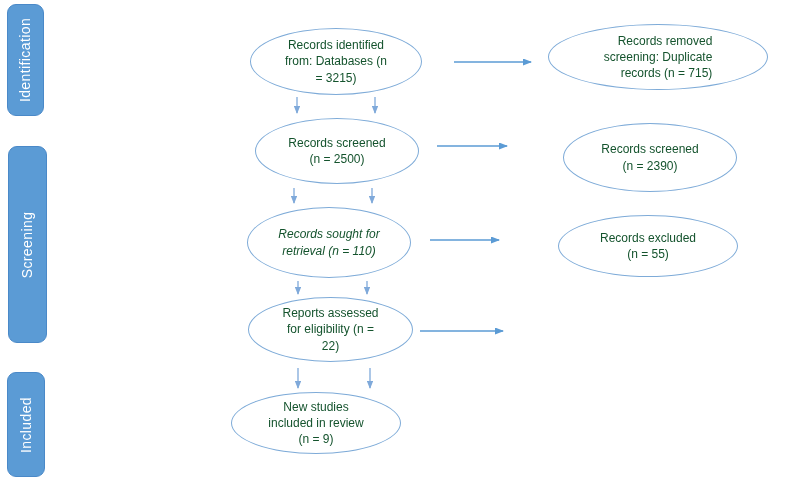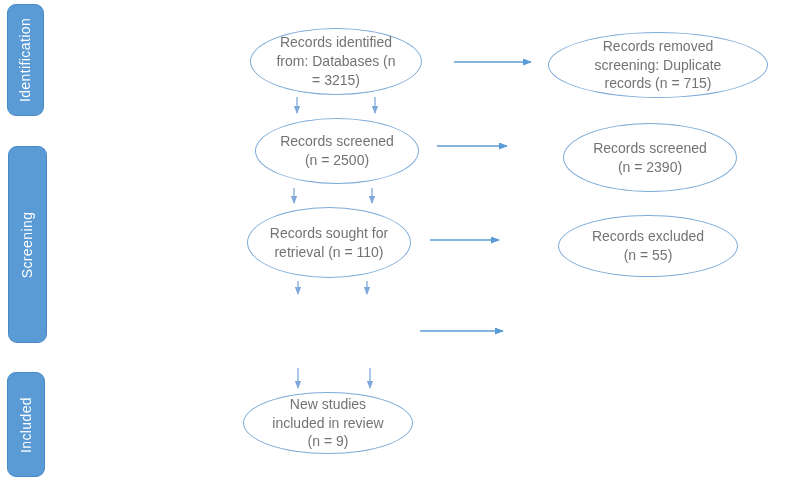--- a/index.html
+++ b/index.html
@@ -36,23 +36,23 @@
     border-radius: 50%;
     display: flex;
     align-items: center;
     justify-content: center;
     text-align: center;
     box-sizing: border-box;
     background: #ffffff;
   }
   .node .node-text {
     white-space: pre-wrap;
-    font-size: 14px;
+    font-size: 12px;
     line-height: 1.34;
-    color: #737373;
+    color: #14532d;
   }
   #arrow-layer {
     position: absolute;
     left: 0; top: 0;
     width: 791px; height: 485px;
   }
 </style>
 </head>
 <body>
 
@@ -111,31 +111,36 @@
 
   <div class="node" style="left:250px; top:28px; width:172px; height:67px;">
     <span class="node-text">Records identified
 from: Databases (n
 = 3215)</span>
   </div>
   <div class="node" style="left:255px; top:118px; width:164px; height:66px;">
     <span class="node-text">Records screened
 (n = 2500)</span>
   </div>
-  <div class="node" style="left:247px; top:207px; width:164px; height:71px;">
+  <div class="node" style="left:247px; top:207px; width:164px; height:71px;font-style:italic;">
     <span class="node-text">Records sought for
 retrieval (n = 110)</span>
   </div>
-  <div class="node" style="left:243px; top:392px; width:170px; height:62px;">
+  <div class="node" style="left:248px; top:297px; width:165px; height:65px;">
+    <span class="node-text">Reports assessed
+for eligibility (n =
+22)</span>
+  </div>
+  <div class="node" style="left:231px; top:392px; width:170px; height:62px;">
     <span class="node-text">New studies
 included in review
 (n = 9)</span>
   </div>
 
-  <div class="node" style="left:548px; top:32px; width:220px; height:66px;">
+  <div class="node" style="left:548px; top:24px; width:220px; height:66px;text-align:right;">
     <span class="node-text">Records removed
 screening: Duplicate
 records (n = 715)</span>
   </div>
   <div class="node" style="left:563px; top:123px; width:174px; height:69px;">
     <span class="node-text">Records screened
 (n = 2390)</span>
   </div>
   <div class="node" style="left:558px; top:215px; width:180px; height:62px;">
     <span class="node-text">Records excluded

